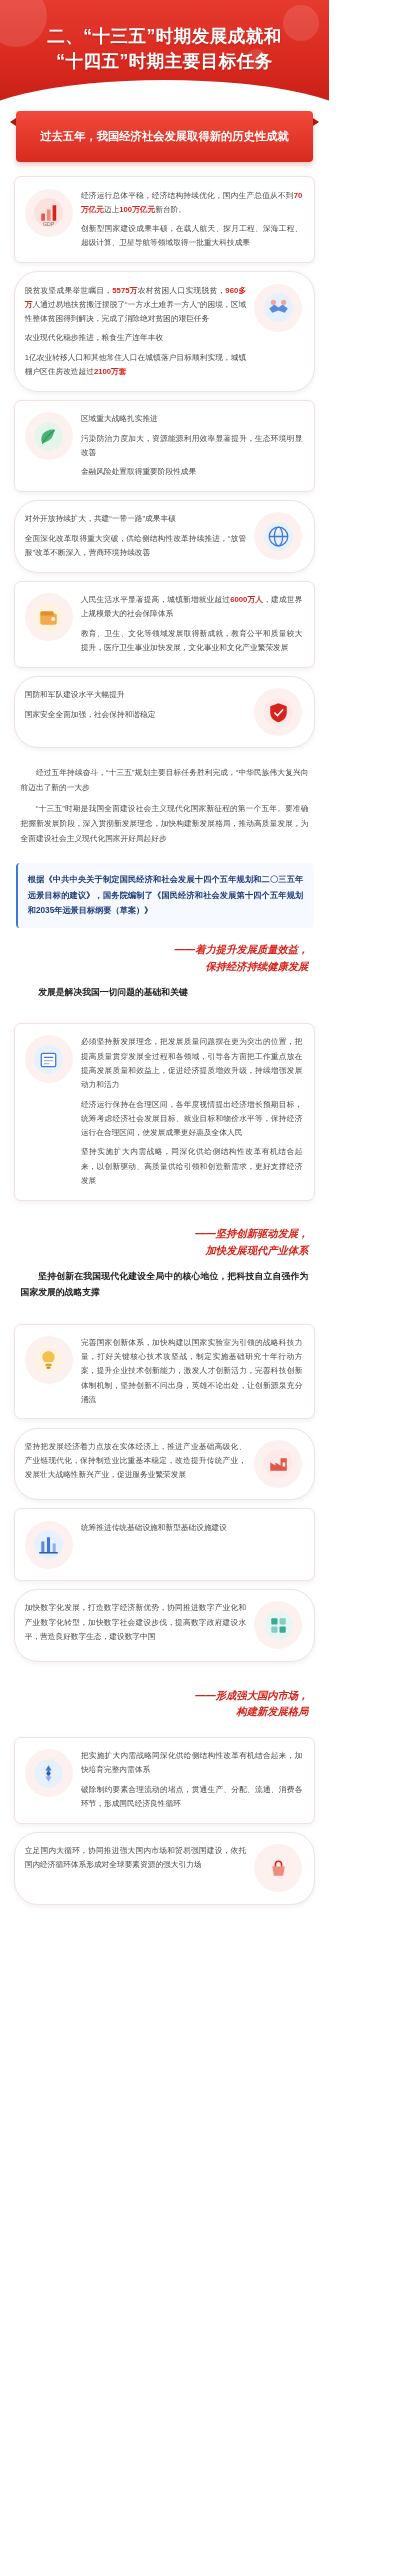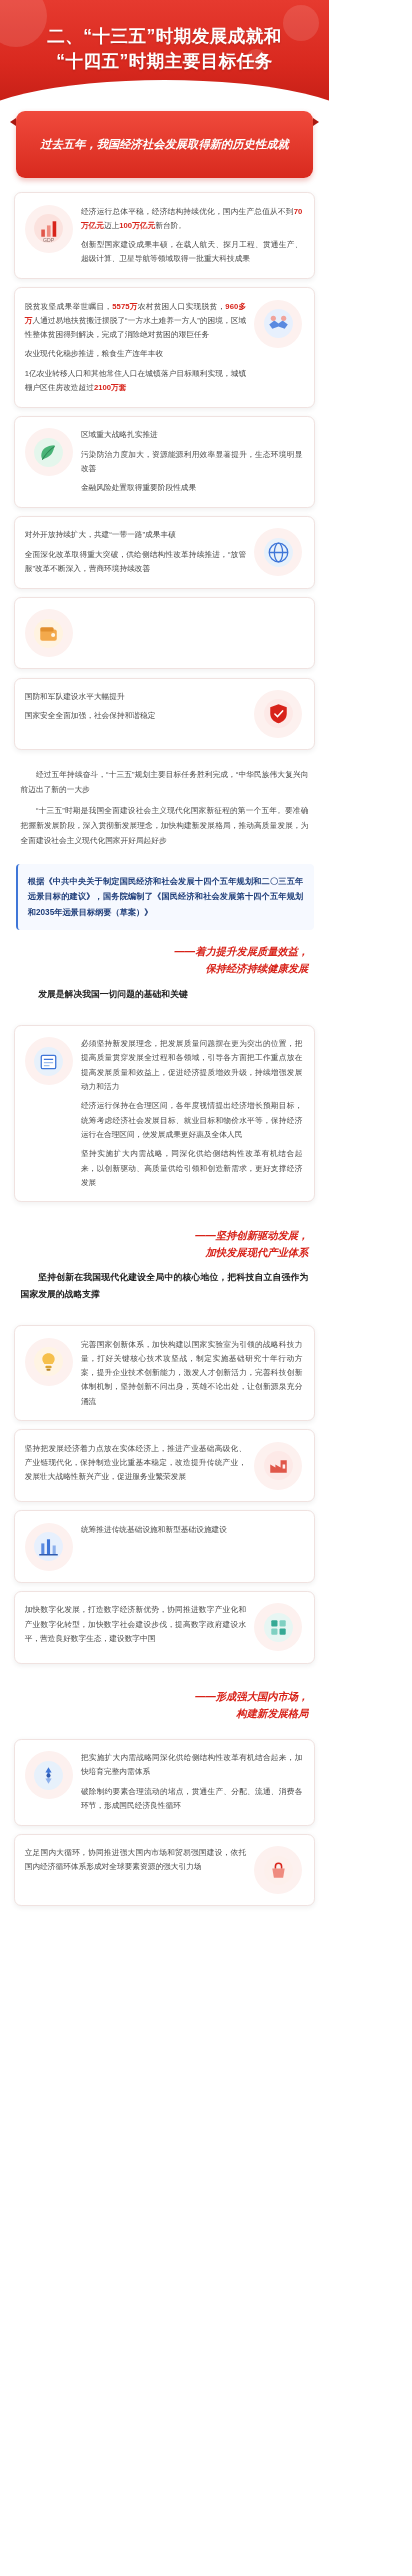--- a/index.html
+++ b/index.html
@@ -51,25 +51,24 @@
   
   .ribbon-wrap{ padding: 5.2px 0 3.1px 0; text-align:center; }
   .ribbon{
     display:inline-block;
     position:relative;
     background:linear-gradient(180deg,#f04a3c,#d82a1e);
     color:#fff;
     font-size:11.3px;
     font-weight:bold;
     line-height:1.5;
-    padding:25px 24px;
-    border-radius:9px;
+    padding:17px 24px;
+    border-radius:4px;
     box-shadow:0 2.1px 5.2px rgba(200,30,20,.25);
     max-width: 361px;
-    font-style: italic;
   }
   .ribbon:before, .ribbon:after{
     content:"";position:absolute;top:7.2px;width:0;height:0;
     border-top:4.6px solid transparent;border-bottom:4.6px solid transparent;
   }
   .ribbon:before{left:-6.2px;border-right:6.2px solid #a81810;}
   .ribbon:after{right:-6.2px;border-left:6.2px solid #a81810;}
 
   
   .cards { padding: 3.1px 14.4px 5.2px 14.4px; }
@@ -86,21 +85,21 @@
     overflow:hidden;
   }
   .card .icon{
     flex: 0 0 48px;
     width:48px;height:48px;
     margin-right:8.2px;
     border-radius:50%;
     background:#fdf1ef;
     display:flex;align-items:center;justify-content:center;
   }
-  .card.icon-right{ flex-direction: row-reverse; }
+  .card.icon-right{ flex-direction: row-reverse; border-radius: 24px; }
   .card.icon-right .icon{ margin-right:0; margin-left:8.2px; }
   .card .body{ flex:1 1 auto; }
   .card p{
     margin:0 0 5.2px 0;
     font-size:7.7px;
     line-height:1.85;
     color:#4a4a4a;
     text-align: justify;
   }
   .card p:last-child{margin-bottom:0;}
@@ -181,21 +180,21 @@
         <svg width="33" height="33" viewBox="0 0 64 64">
           <circle cx="32" cy="32" r="28" fill="#fbe2de"></circle>
           <rect x="18" y="34" width="7" height="14" fill="#e0574a"></rect>
           <rect x="29" y="26" width="7" height="22" fill="#ef8b7f"></rect>
           <rect x="40" y="18" width="7" height="30" fill="#d8231a"></rect>
           <text x="32" y="59" font-size="10" text-anchor="middle" fill="#8a6a66" font-family="Liberation Sans">GDP</text>
         </svg>
       </div>
       <div class="body">
         <p>经济运行总体平稳，经济结构持续优化，国内生产总值从不到<b class="hl">70万亿元</b>迈上<b class="hl">100万亿元</b>新台阶。</p>
-        <p>创新型国家建设成果丰硕，在载人航天、探月工程、贯通生产、超级计算、卫星导航等领域取得一批重大科技成果</p>
+        <p>创新型国家建设成果丰硕，在载人航天、探月工程、深海工程、超级计算、卫星导航等领域取得一批重大科技成果</p>
       </div>
     </div>
 
     <div class="card icon-right">
       <div class="icon">
         <svg width="33" height="33" viewBox="0 0 64 64">
           <circle cx="32" cy="32" r="28" fill="#e7f0fd"></circle>
           <path d="M14 34 L24 26 L32 32 L40 26 L50 34 L44 42 L32 38 L20 42 Z" fill="#5a8ae0"></path>
           <circle cx="22" cy="22" r="5" fill="#f0a49d"></circle>
           <circle cx="42" cy="22" r="5" fill="#f0a49d"></circle>
@@ -239,20 +238,24 @@
     </div>
 
     <div class="card">
       <div class="icon">
         <svg width="33" height="33" viewBox="0 0 64 64">
           <circle cx="32" cy="32" r="28" fill="#fff3e0"></circle>
           <rect x="16" y="24" width="32" height="22" rx="4" fill="#f3a94c"></rect>
           <rect x="16" y="20" width="26" height="8" rx="3" fill="#e2902f"></rect>
           <circle cx="41" cy="35" r="4" fill="#fff6e8"></circle>
         </svg>
+      </div>
+      <div class="body">
+        <p>人民生活水平显著提高，城镇新增就业超过<b class="hl">6000万人</b>，建成世界上规模最大的社会保障体系</p>
+        <p>教育、卫生、文化等领域发展取得新成就，教育公平和质量较大提升，医疗卫生事业加快发展，文化事业和文化产业繁荣发展</p>
       </div>
     </div>
 
     <div class="card icon-right">
       <div class="icon">
         <svg width="33" height="33" viewBox="0 0 64 64">
           <circle cx="32" cy="32" r="28" fill="#fde9e7"></circle>
           <path d="M32 14 L48 20 v12c0 10-7 16-16 19-9-3-16-9-16-19V20z" fill="#d8231a"></path>
           <path d="M25 33l5 5 10-11" stroke="#fff" stroke-width="3" fill="none" stroke-linecap="round"></path>
         </svg>

